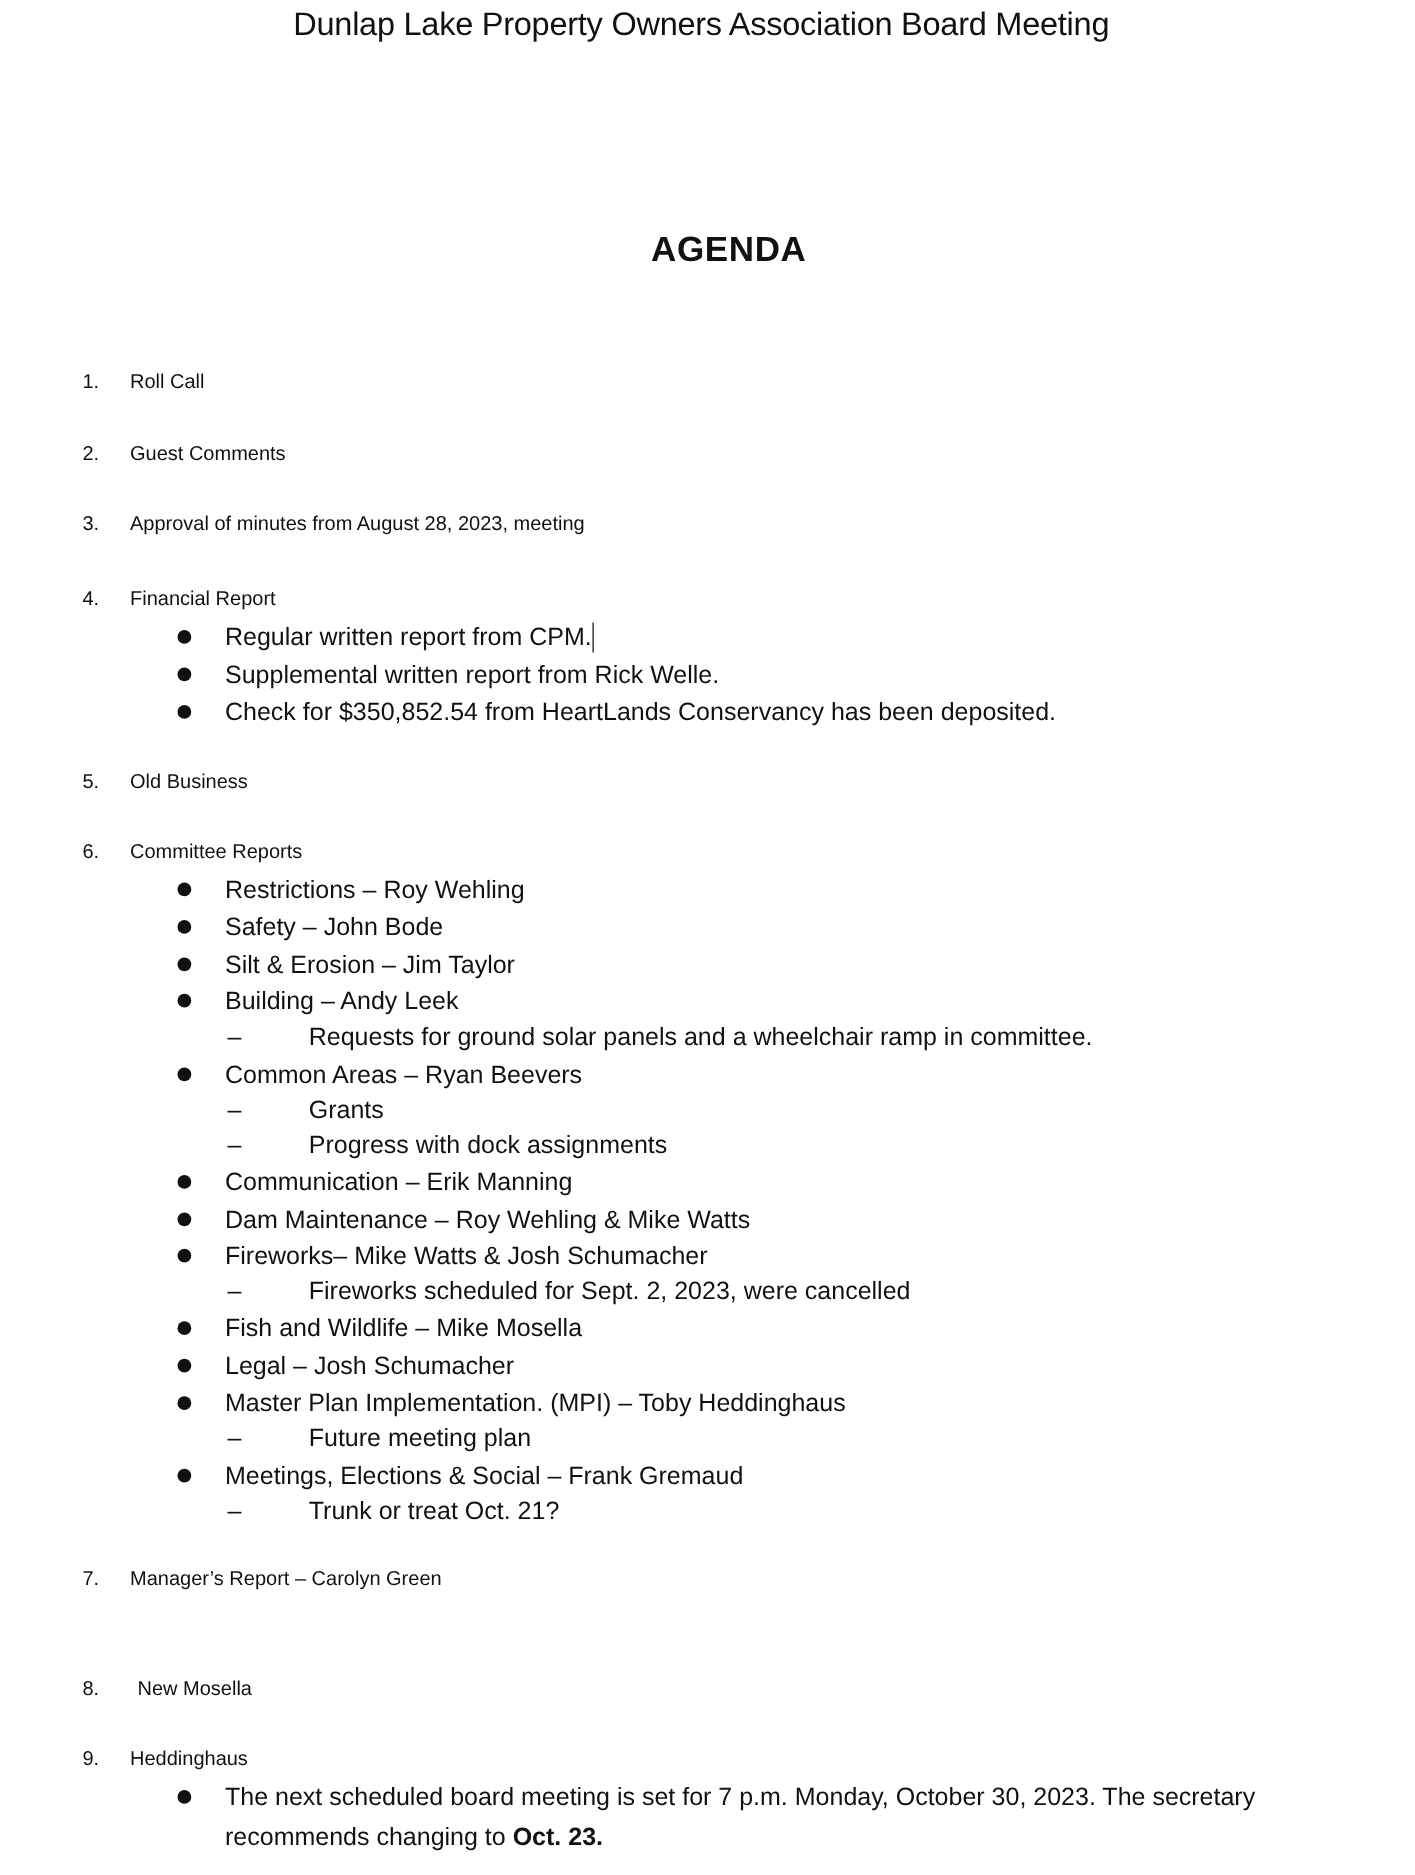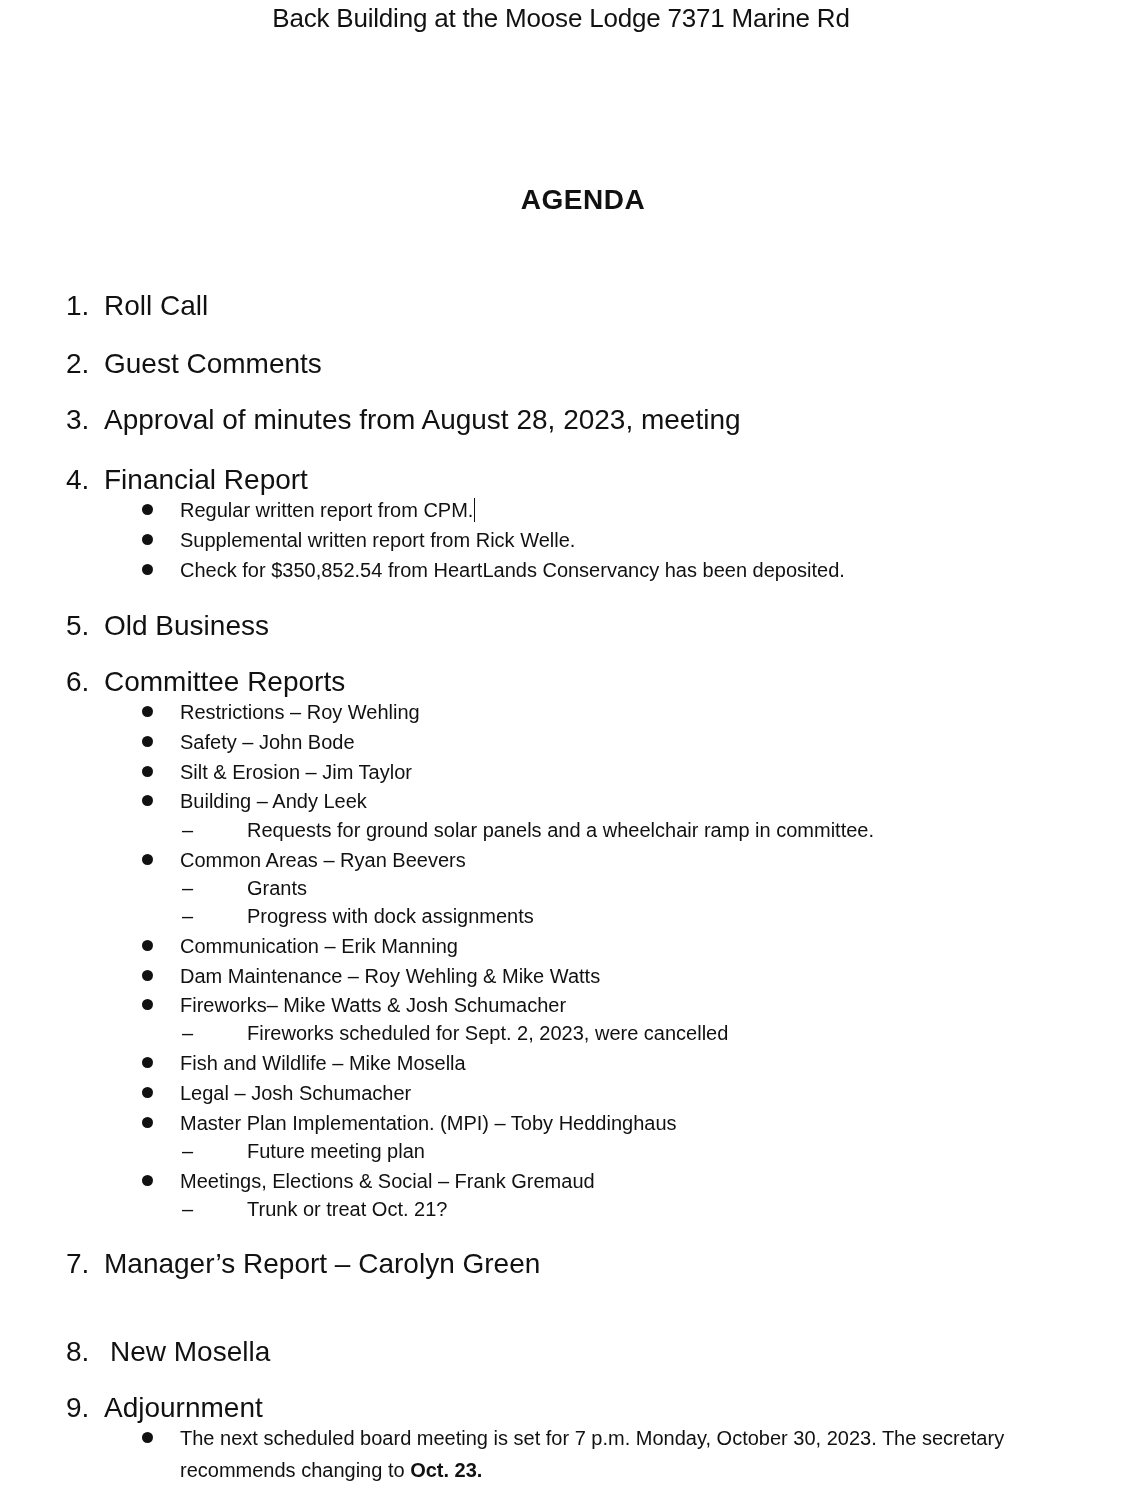--- a/index.html
+++ b/index.html
@@ -8,38 +8,38 @@
     font-family: "Liberation Sans", "DejaVu Sans", sans-serif;
     color: #111111;
   }
   .header { position: absolute; left: 0; top: 0; width: 1122px; text-align: center; }
   .header .line { font-size: 26px; line-height: 36px; letter-spacing: -0.2px; }
   .header .line1 { margin-top: 1px; }
   .agenda-title {
     position: absolute; left: 0; top: 184px; width: 1122px; text-align: center;
     font-size: 28px; font-weight: bold; letter-spacing: 0.5px; margin-left: 22px;
   }
-  .item { position: absolute; left: 66px; font-size: 28px; line-height: 24px; }
+  .item { position: absolute; left: 66px; font-size: 16px; line-height: 24px; }
   .item .num { display: inline-block; width: 38px; }
   .bullet { position: absolute; left: 142px; width: 12px; height: 12px; }
   .bullet::before {
     content: ""; position: absolute; left: 0; top: 6px; width: 11px; height: 11px;
     border-radius: 50%; background: #111;
   }
   .btext { position: absolute; left: 180px; font-size: 20px; line-height: 24px; white-space: nowrap; }
   .dash { position: absolute; left: 182px; font-size: 20px; line-height: 24px; }
   .dtext { position: absolute; left: 219px; font-size: 20px; line-height: 24px; white-space: nowrap; margin-left: 28px; }
   .cursor { display: inline-block; width: 1px; height: 24px; background: #111; vertical-align: top; margin-left: 1px; }
   b { font-weight: bold; }
 </style>
 </head>
 <body>
 
 <div class="header">
-  <div class="line">Back Building at the Moose Lodge 7371 Marine Rd</div>
+  <div class="line line1">Dunlap Lake Property Owners Association Board Meeting</div>
 </div>
 
 <div class="agenda-title">AGENDA</div>
 
 <div class="item" style="top:294px">
   <span class="num">1.</span><span>Roll Call</span>
 </div>
 
 <div class="item" style="top:352px">
   <span class="num">2.</span><span>Guest Comments</span>
@@ -106,17 +106,17 @@
 
 <div class="item" style="top:1252px">
   <span class="num">7.</span><span>Manager’s Report – Carolyn Green</span>
 </div>
 
 <div class="item" style="top:1340px">
   <span class="num" style="width:44px">8.</span><span>New Mosella</span>
 </div>
 
 <div class="item" style="top:1396px">
-  <span class="num">9.</span><span>Adjournment</span>
+  <span class="num">9.</span><span>Heddinghaus</span>
 </div>
 <span class="bullet" style="top:1426px"></span>
 <div class="btext" style="top:1426px">The next scheduled board meeting is set for 7 p.m. Monday, October 30, 2023. The secretary</div>
 <div class="btext" style="top:1458px"><span>recommends changing to </span><b>Oct. 23.</b></div>
 
 </body></html>

